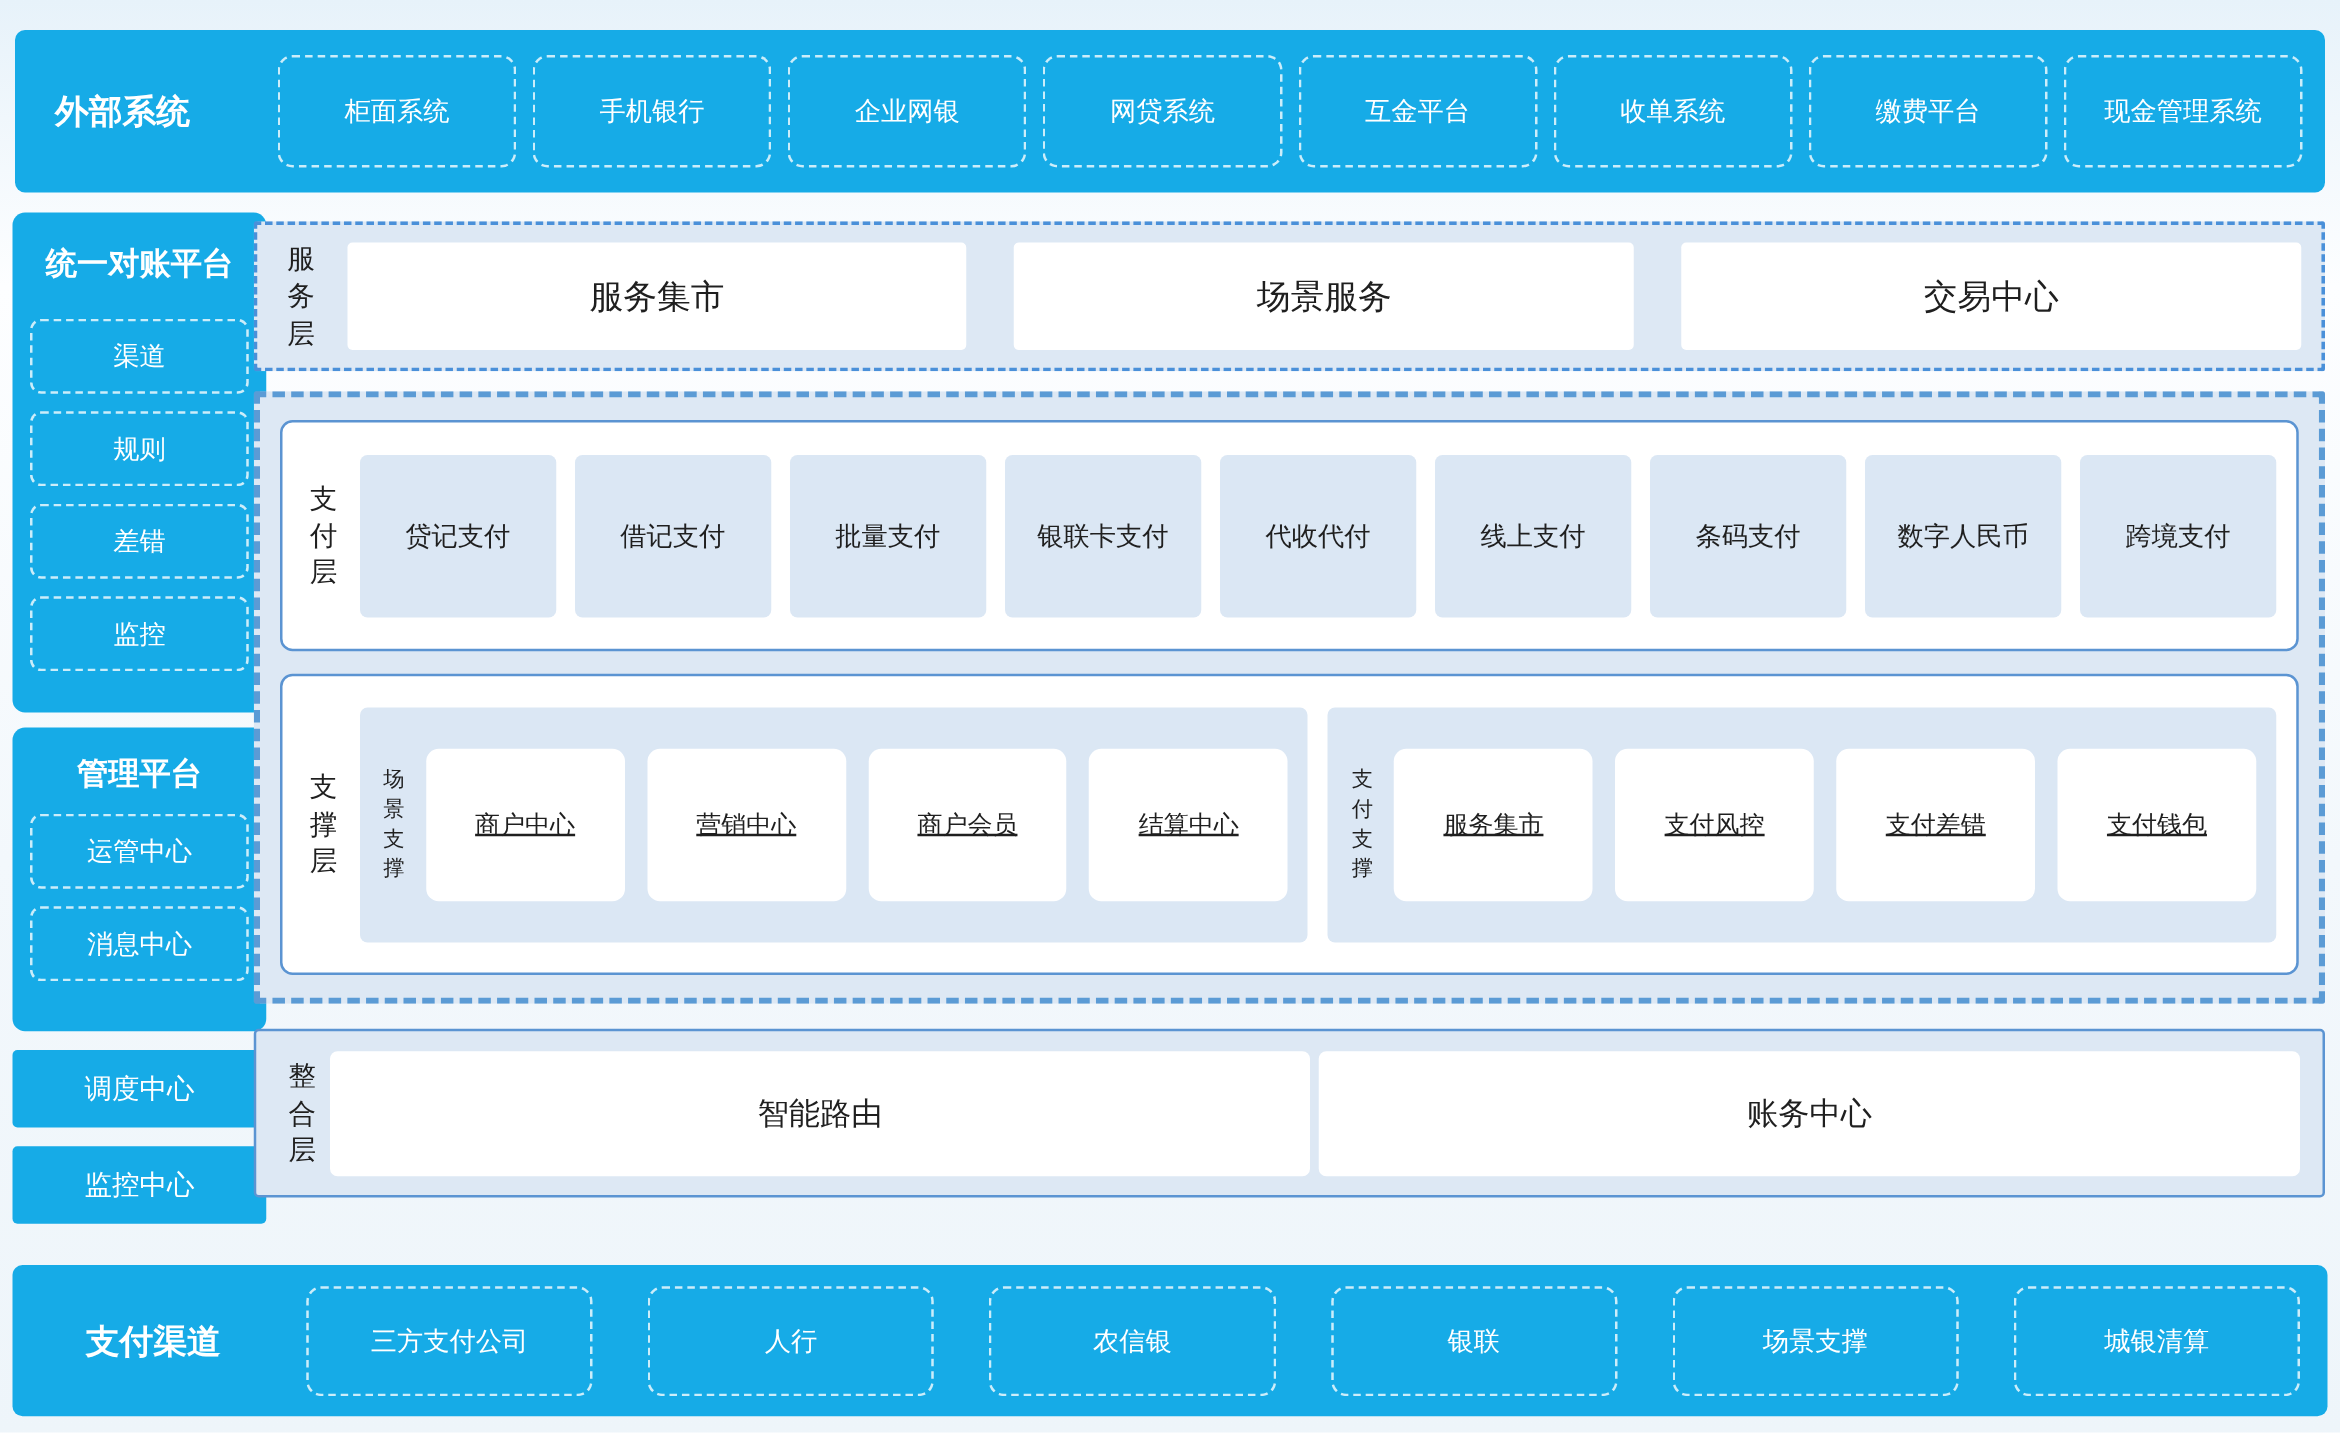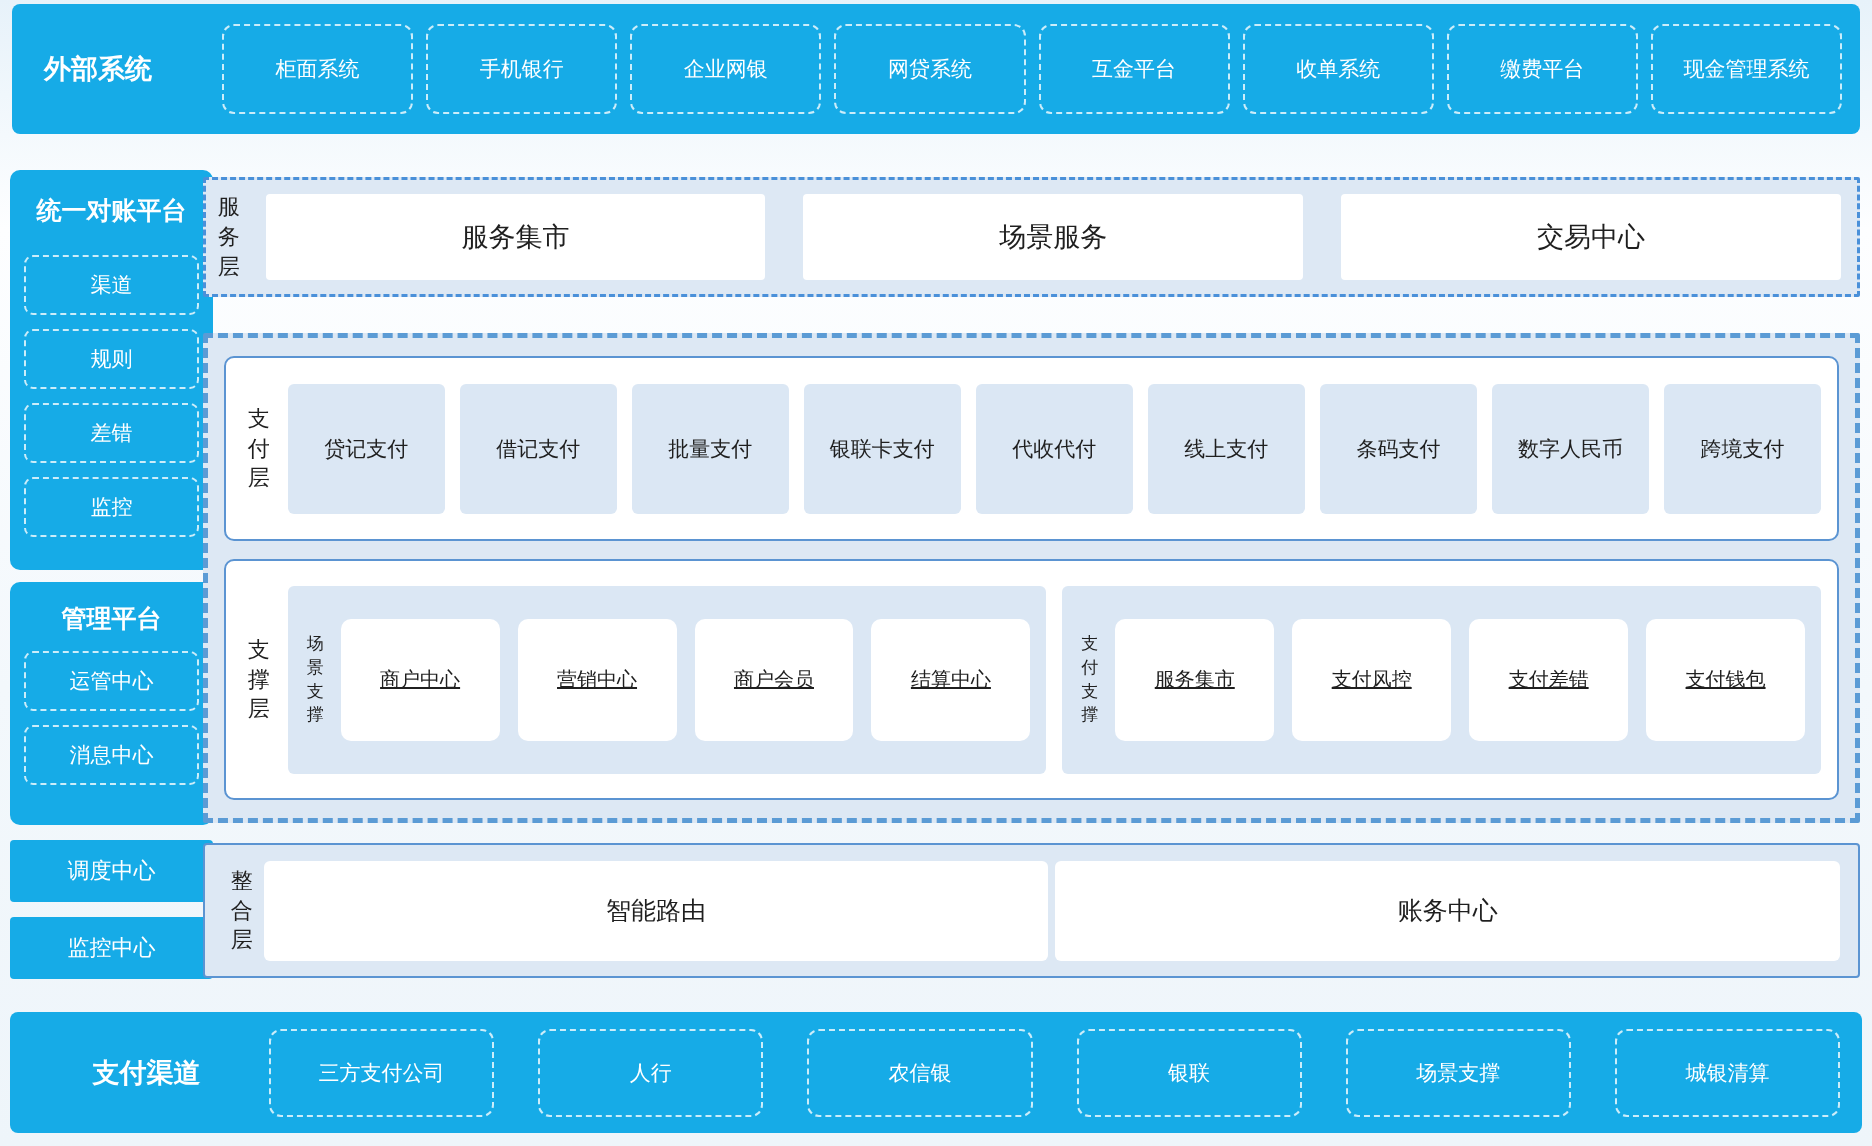--- a/index.html
+++ b/index.html
@@ -12,22 +12,22 @@
 
   
   .bar {
     position: absolute;
     background: #16abe7;
     border-radius: 8px;
     display: flex;
     align-items: center;
     color: #fff;
   }
-  .bar.top    { left:12px; top:4px;   width:1848px; height:130px;gap:32px; }
-  .bar.bottom { left:10px; top:1012px; width:1852px; height:121px;padding-left:24px; }
+  .bar.top    { left:12px; top:24px;   width:1848px; height:130px;gap:32px; }
+  .bar.bottom { left:10px; top:1012px; width:1852px; height:121px; }
   .bar-title {
     font-size: 27px; font-weight: bold; text-align: center;
     flex: 0 0 auto; white-space: nowrap;
   }
   .bar.top    .bar-title { width:172px; }
   .bar.bottom .bar-title { width:225px; }
   .bar-items { flex:1; display:flex; align-items:center; height:100%; }
   .bar.top    .bar-items { gap:13px; padding:0 18px 0 6px; }
   .bar.bottom .bar-items { gap:44px; padding:0 22px 0 10px; }
   .dash-box {
@@ -71,23 +71,23 @@
     width:1.35em; line-height:1.35; text-align:center; word-break:break-all;
     font-size:22px; color:#1f1f1f; flex:0 0 auto;
     align-self:center;
   }
   .vlabel-sm {
     width:1.35em; line-height:1.4; text-align:center; word-break:break-all;
     font-size:17px; color:#1f1f1f; flex:0 0 auto; align-self:center;
   }
 
   .service-region {
-    height:120px; margin-bottom:36px;
+    height:120px; margin-bottom:16px;
     background:#dde8f4; border:3px dashed #4a90d9; border-radius:2px;
-    display:flex; align-items:center; gap:22px; padding:14px 16px 14px 8px;
+    display:flex; align-items:center; gap:22px; padding:14px 16px 14px 20px;
   }
   .service-region .white-box {
     flex:1; height:86px; background:#fff; border-radius:4px;
     display:flex; align-items:center; justify-content:center;
     font-size:27px; color:#1f1f1f;
   }
   .service-region .white-box + .white-box { margin-left:16px; }
 
   .outer-dashed {
     height:490px; margin-bottom:20px;

